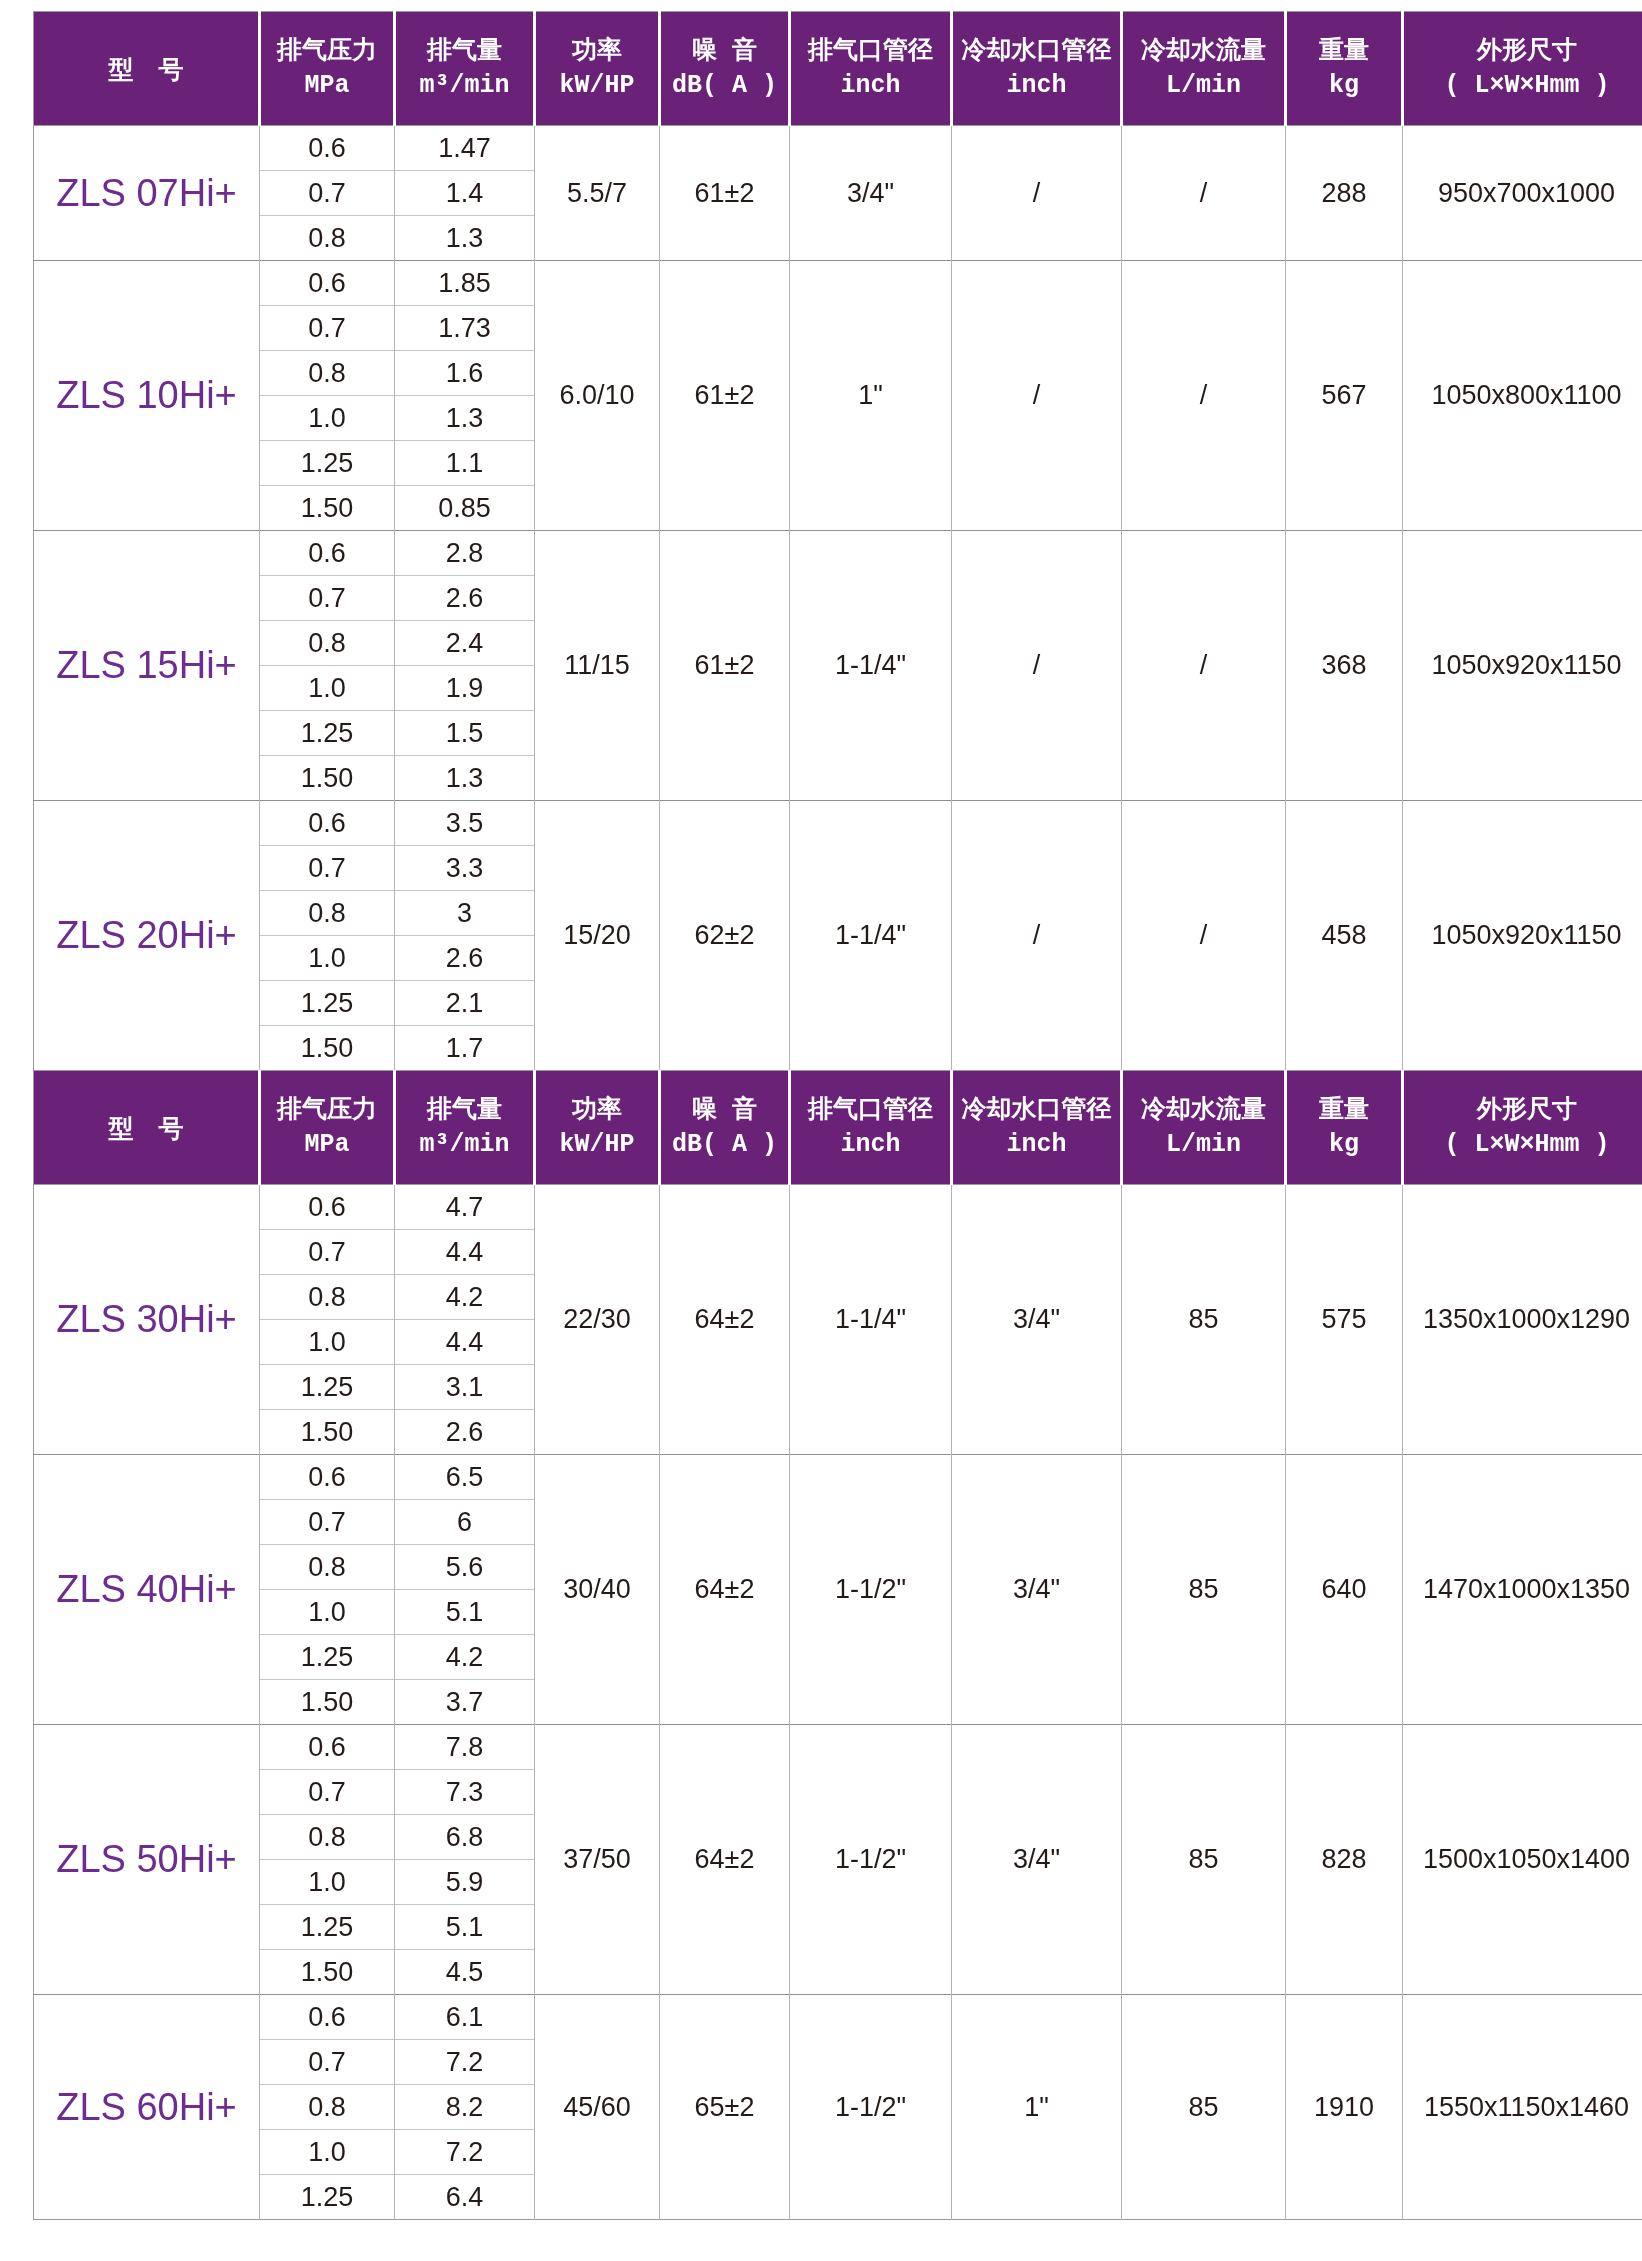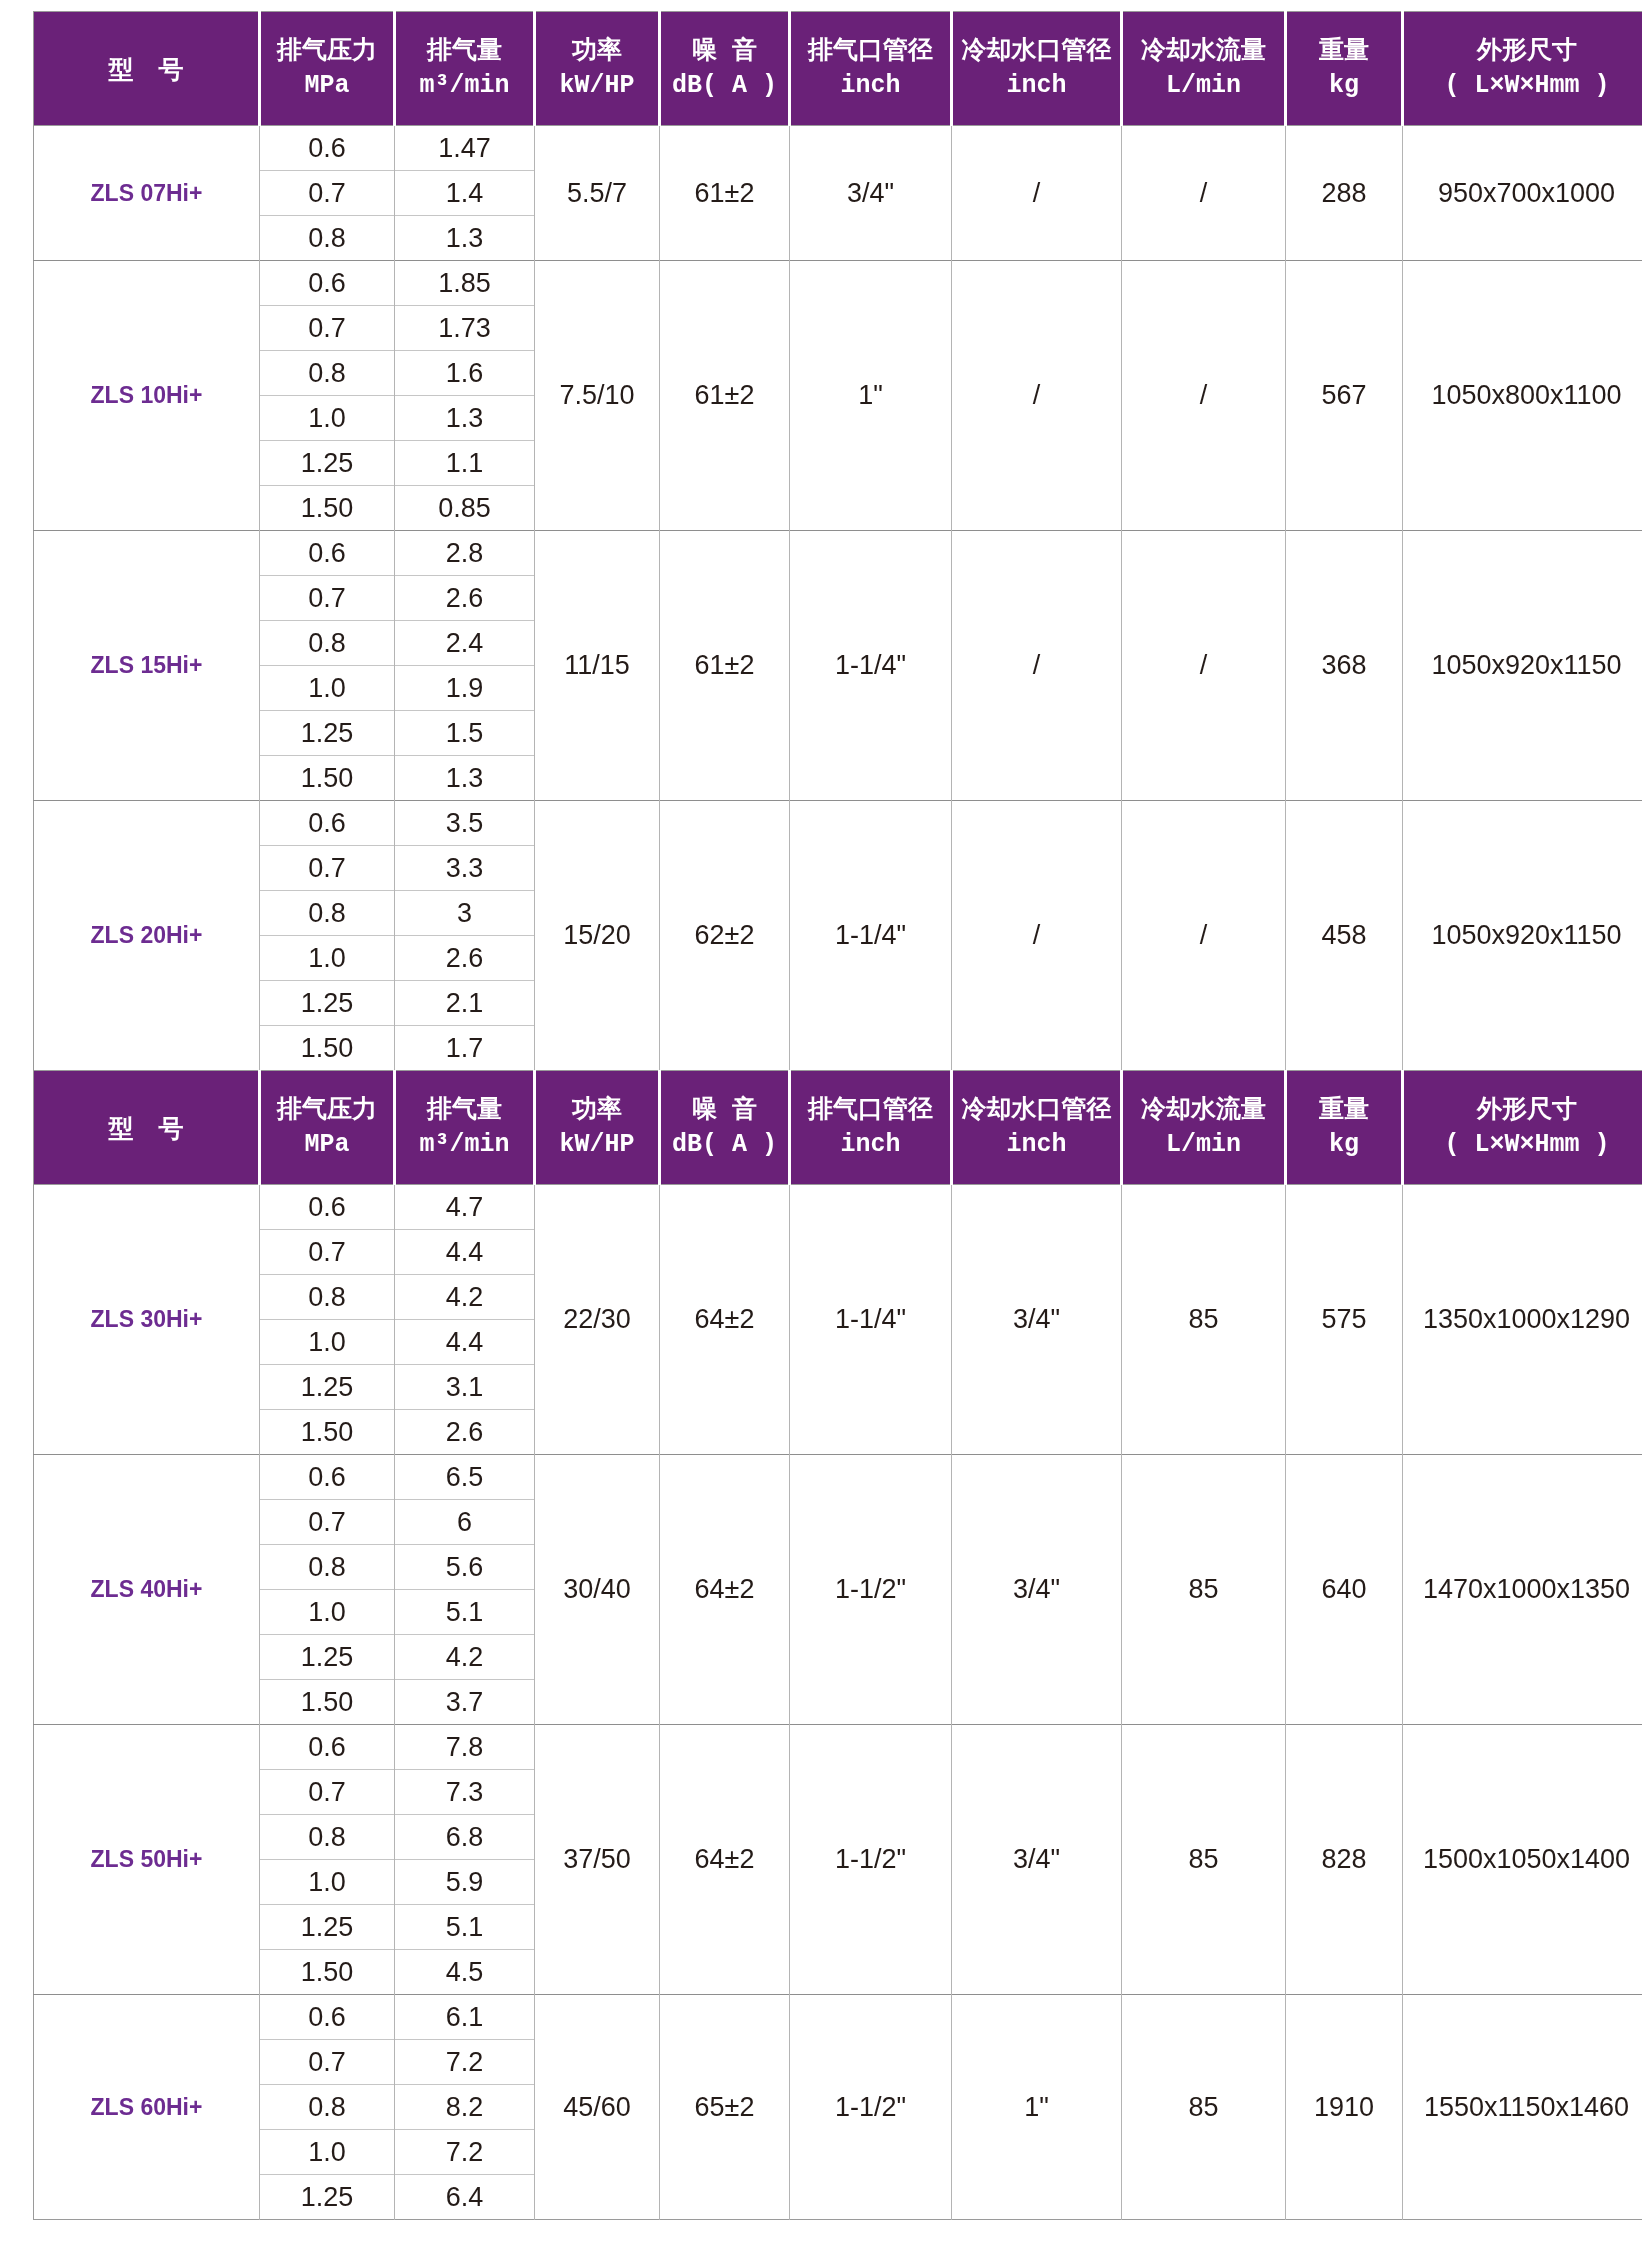--- a/index.html
+++ b/index.html
@@ -51,22 +51,22 @@
     color: #241b18;
     padding: 0;
     border-left: 0.8px solid #b4b4b4;
     background: #ffffff;
   }
   td.sub { height: 45px; }
   tr.cont td.sub { border-top: 0.8px solid #c6c6c6; }
   tr.first td { border-top: 1.6px solid #8e8e8e; }
 
   td.model {
-    font-size: 23px;
-    font-weight: bold;
+    font-size: 38px;
+    font-weight: normal;
     color: #6d2c91;
     border-left: none;
   }
 </style>
 </head>
 <body>
 
 <div class="wrap">
 <table class="spec">
   <colgroup>
@@ -143,21 +143,21 @@
         </tr>
   <tr class="cont">
           <td class="sub">0.8</td>
           <td class="sub">1.3</td>
         </tr>
 
   <tr class="first">
     <td class="model" rowspan="6">ZLS 10Hi+</td>
     <td class="sub">0.6</td>
     <td class="sub">1.85</td>
-    <td rowspan="6">7.5/10</td>
+    <td rowspan="6">6.0/10</td>
     <td rowspan="6">61±2</td>
     <td rowspan="6">1"</td>
     <td rowspan="6">/</td>
     <td rowspan="6">/</td>
     <td rowspan="6">567</td>
     <td rowspan="6">1050x800x1100</td>
   </tr>
   <tr class="cont">
           <td class="sub">0.7</td>
           <td class="sub">1.73</td>

